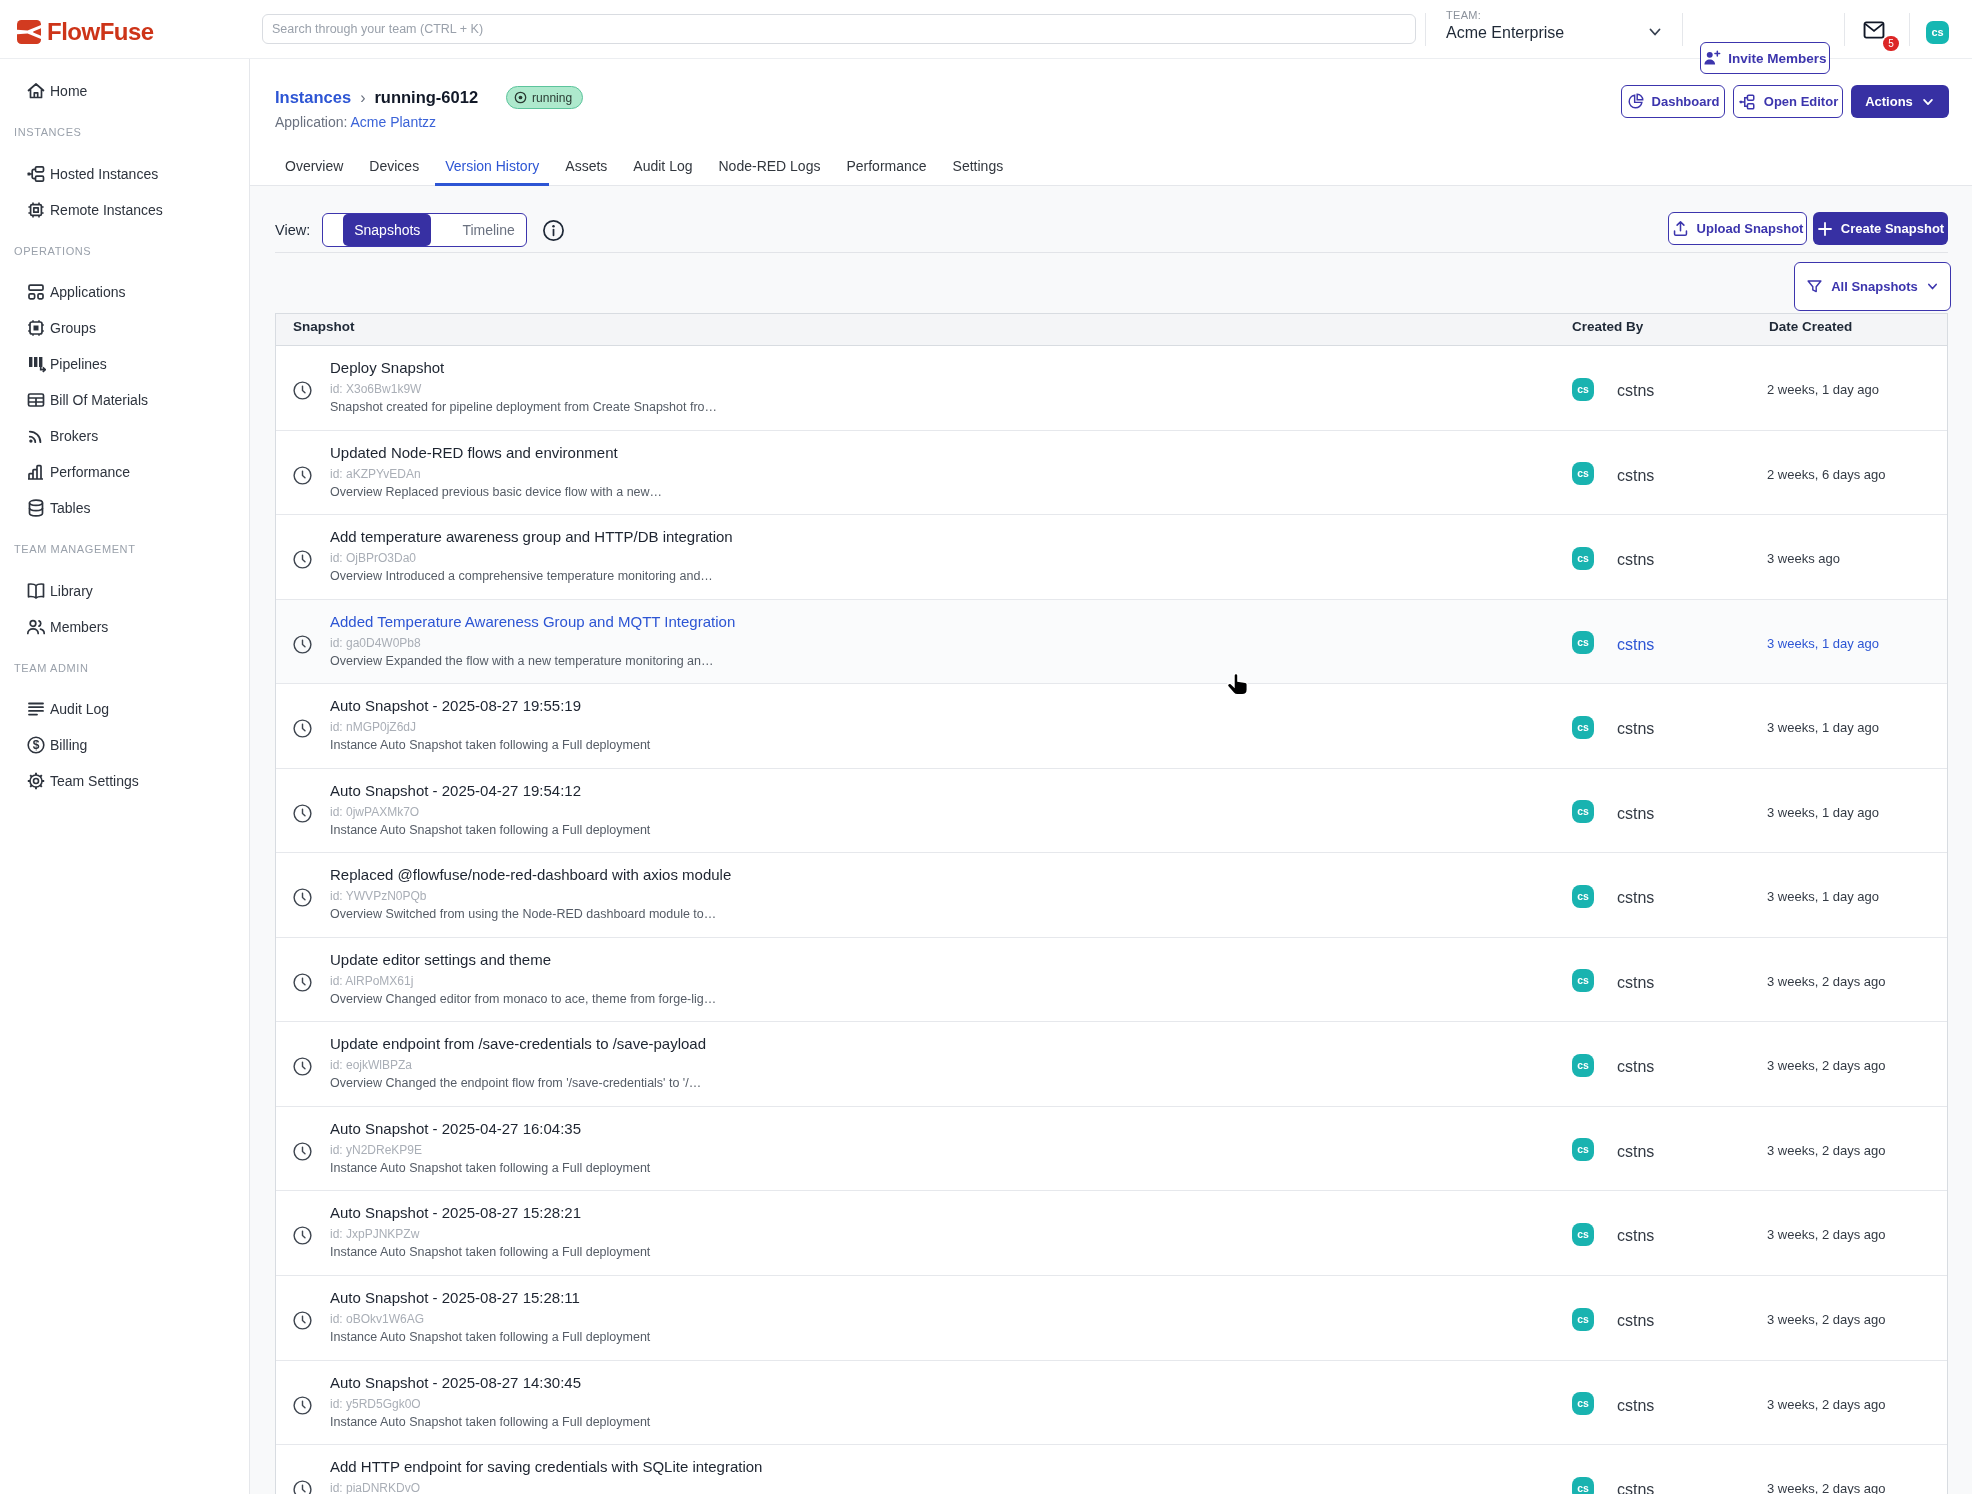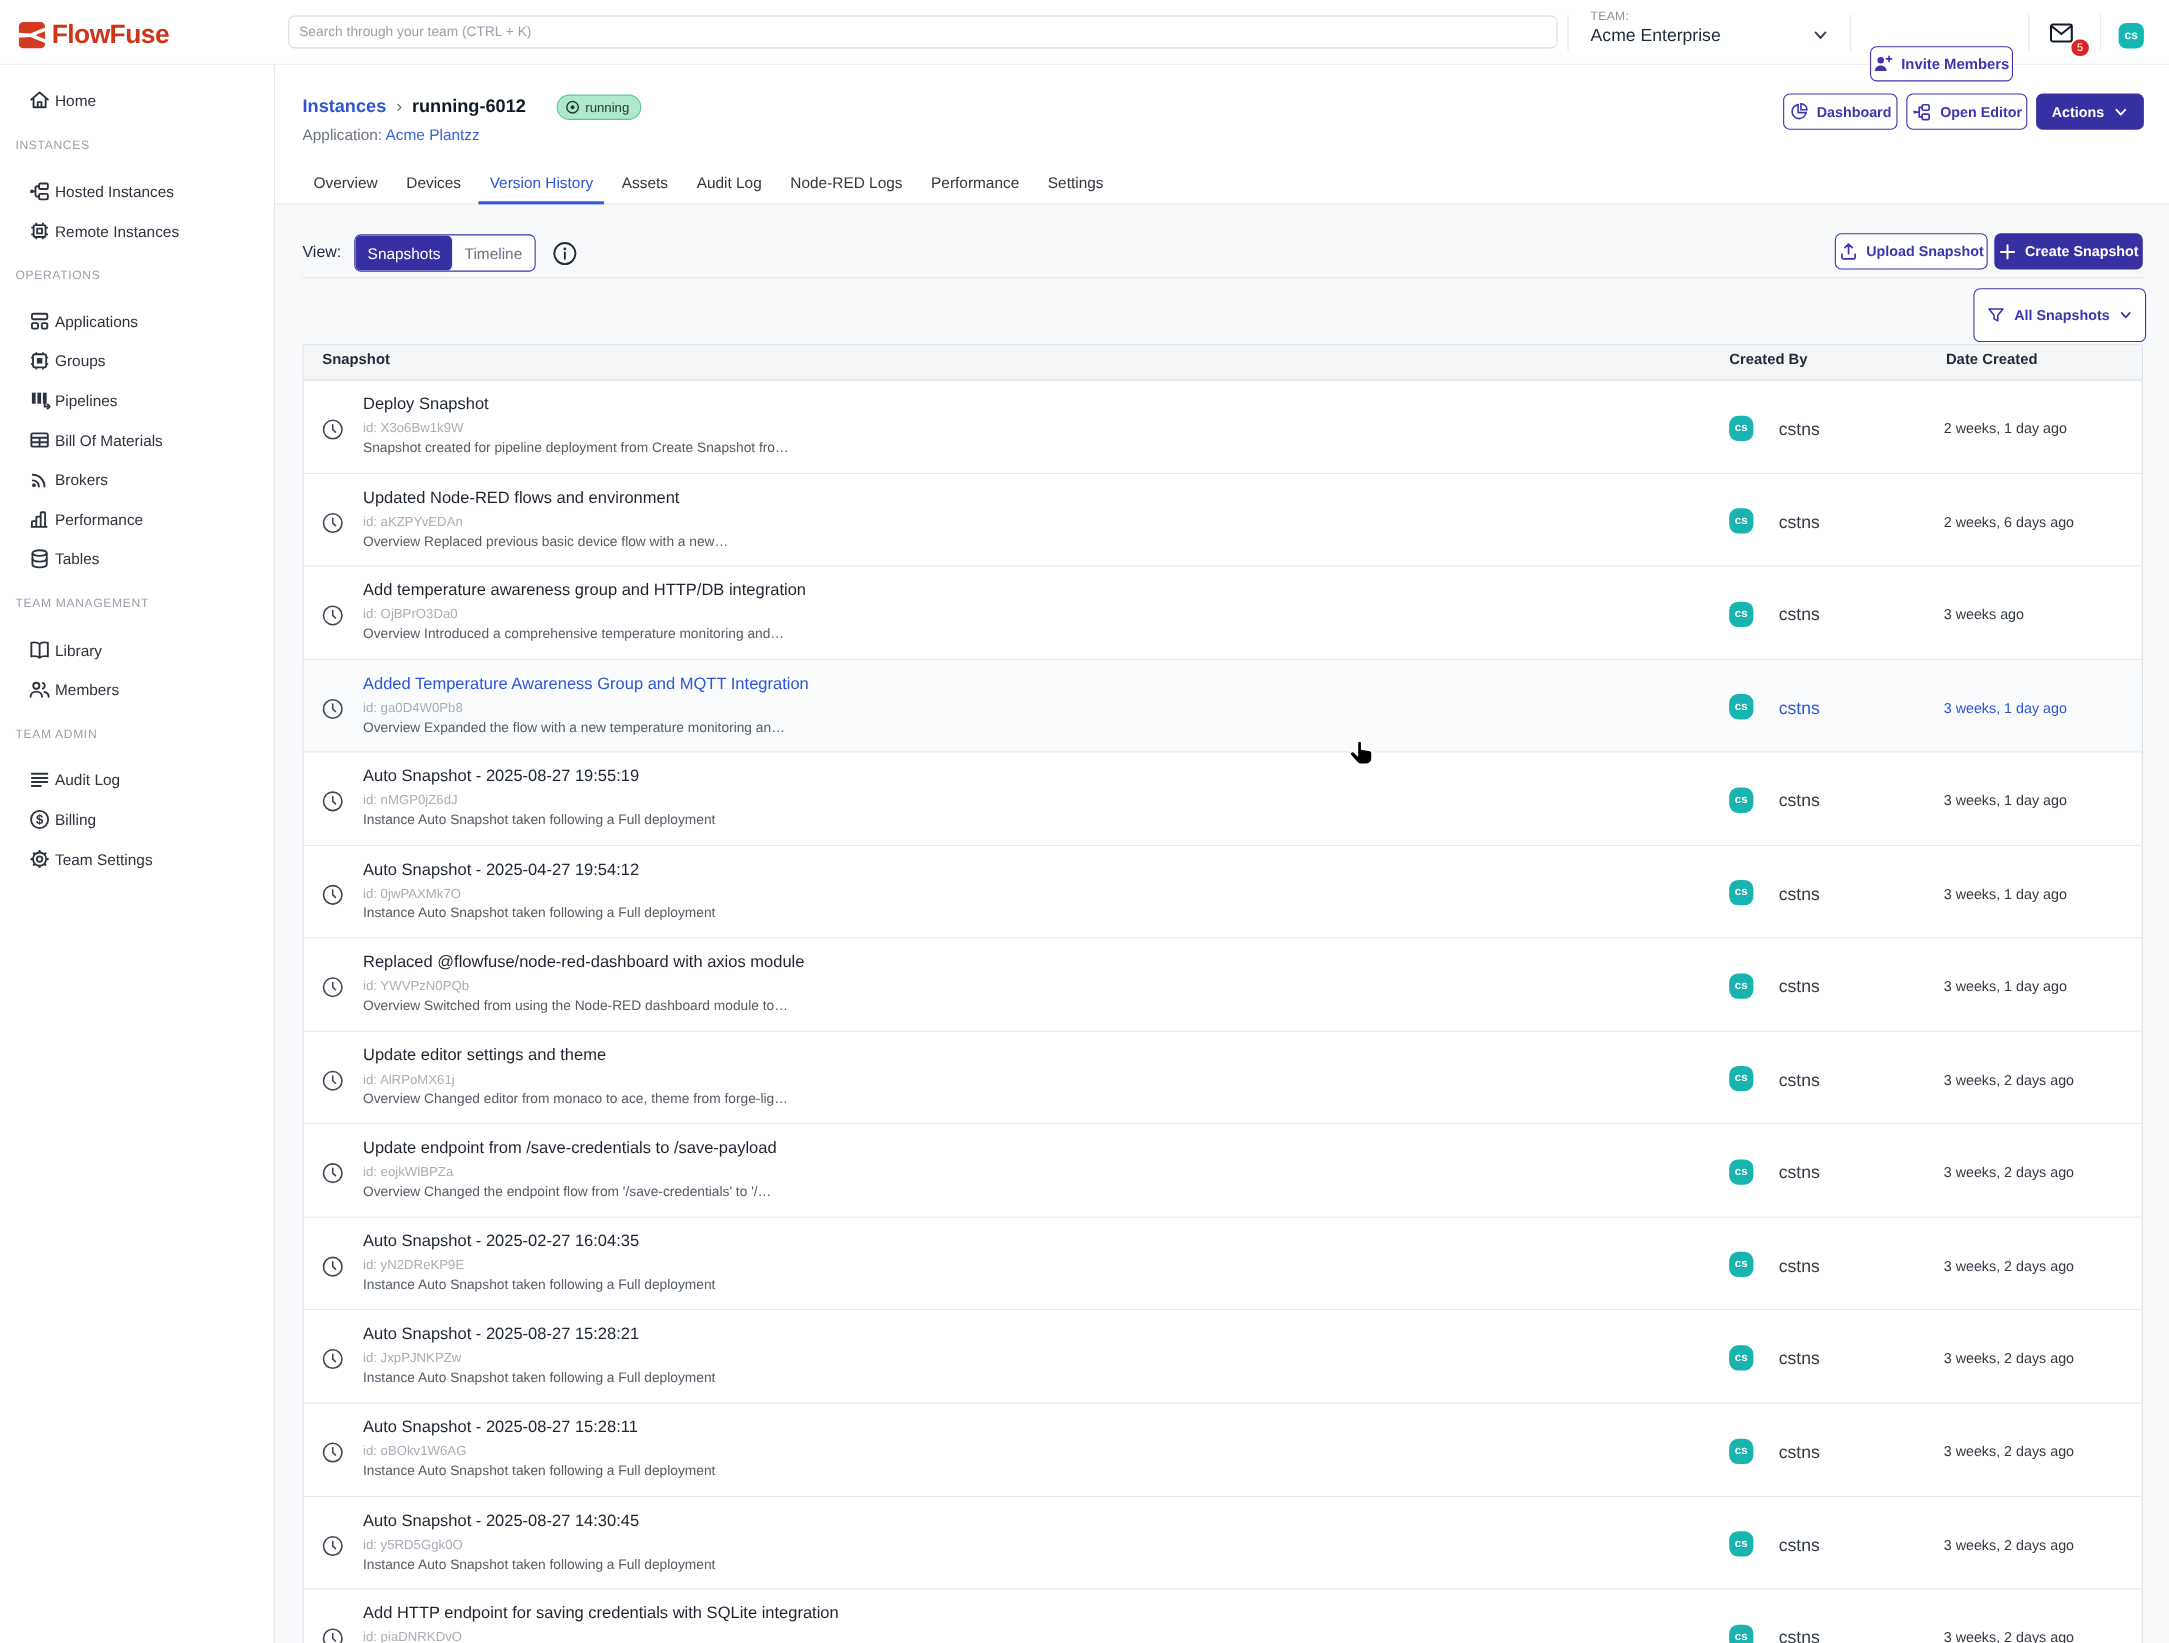--- a/index.html
+++ b/index.html
@@ -42,21 +42,21 @@
   .hbtn.solid { background:#3730a3; color:#fff; }
   #tabs { position:absolute; left:25px; top:86px; height:41px; display:flex; }
   .tab { position:relative; padding:0 10px; margin-right:6px; font-size:14px; color:#32373e; display:flex; align-items:center; height:100%; }
   .tab.active { color:#2d55d4; }
   .tab.active .u { position:absolute; left:0; right:0; bottom:0; height:3px; background:#2d55d4; }
 
   #content { position:absolute; top:127px; left:0; width:1722px; height:1308px; background:#f8f9fa; }
   #viewrow { position:absolute; left:25px; top:27px; height:34px; display:flex; align-items:center; }
   #viewrow .lbl { font-size:14.5px; color:#1f2937; margin-right:12px; }
   #segment { display:flex; border:1px solid #3c35ad; border-radius:6px; background:#fff; overflow:hidden; height:34px; }
-  #segment .seg { padding:14px 11px; font-size:14px; display:flex; align-items:center; }
+  #segment .seg { padding:14px 11px; font-size:14px; display:flex; align-items:center;margin-left:20px; }
   #segment .on { background:#3730a3; color:#fff; border-radius:5px; }
   #segment .off { color:#6b7280; }
   #divider { position:absolute; left:25px; right:24px; top:66px; height:1px; background:#e2e4e8; }
   .cbtn { position:absolute; top:26px; white-space:nowrap; height:33px; border-radius:6px; font-size:13px; font-weight:700; display:flex; align-items:center; justify-content:center; gap:8px; }
   #searchrow { position:absolute; left:25px; top:77px; width:1516px; height:33px; border:1px solid #d9dce1; border-radius:6px; background:#fff; display:flex; align-items:center; padding-left:7px; gap:9px; color:#9aa1ab; font-size:13.5px; }
   #allsnaps { position:absolute; right:21px; top:76px; width:157px; height:49px; border:1px solid #3c35ad; border-radius:6px; background:#fff; color:#3c35ad; font-size:13px; font-weight:700; display:flex; align-items:center; justify-content:center; gap:8px; }
 
   #table { position:absolute; left:25px; right:24px; top:127px; bottom:-1px; background:#fff; border:1px solid #d8dce1; overflow:hidden; }
   #thead { height:32px; background:#f4f5f7; border-bottom:1px solid #d8dce1; position:relative; font-size:13.5px; font-weight:700; color:#1f2937; }
   #thead .c1 { position:absolute; left:17px; top:5px; }
@@ -434,21 +434,21 @@
     <span class="desc">Overview Changed the endpoint flow from '/save-credentials' to '/…</span>
     <span class="av">cs</span>
             <span class="cname">cstns</span>
     <span class="date">3 weeks, 2 days ago</span>
   </div>
           <div class="row">
     <span class="clock"><svg width="21" height="21" viewBox="0 0 22 22" fill="none" stroke="currentColor" stroke-width="1.5" stroke-linecap="round" stroke-linejoin="round">
                 <circle cx="11" cy="11" r="8.8"></circle>
                 <path d="M11 6.4 V11 L13.6 13.4"></path>
               </svg></span>
-    <span class="title">Auto Snapshot - 2025-02-27 16:04:35</span>
+    <span class="title">Auto Snapshot - 2025-04-27 16:04:35</span>
     <span class="id">id: yN2DReKP9E</span>
     <span class="desc">Instance Auto Snapshot taken following a Full deployment</span>
     <span class="av">cs</span>
             <span class="cname">cstns</span>
     <span class="date">3 weeks, 2 days ago</span>
   </div>
           <div class="row">
     <span class="clock"><svg width="21" height="21" viewBox="0 0 22 22" fill="none" stroke="currentColor" stroke-width="1.5" stroke-linecap="round" stroke-linejoin="round">
                 <circle cx="11" cy="11" r="8.8"></circle>
                 <path d="M11 6.4 V11 L13.6 13.4"></path>

